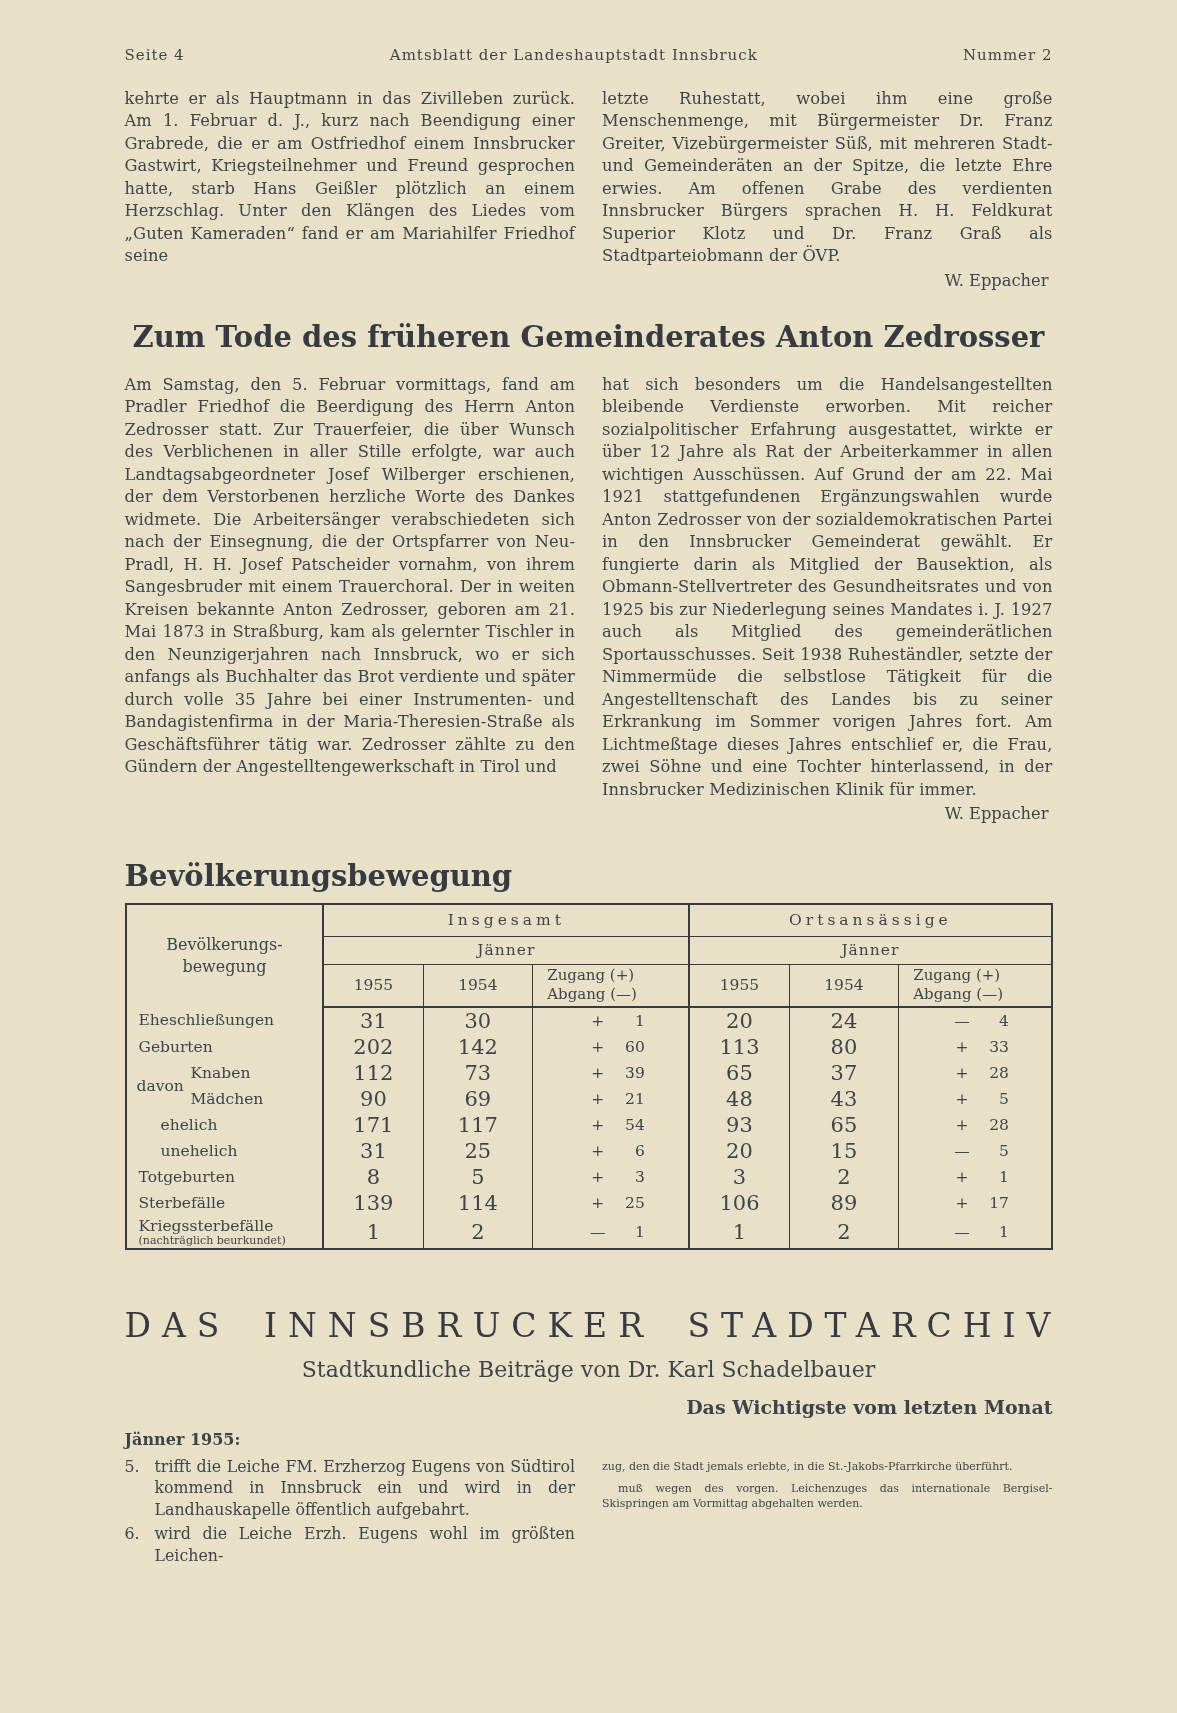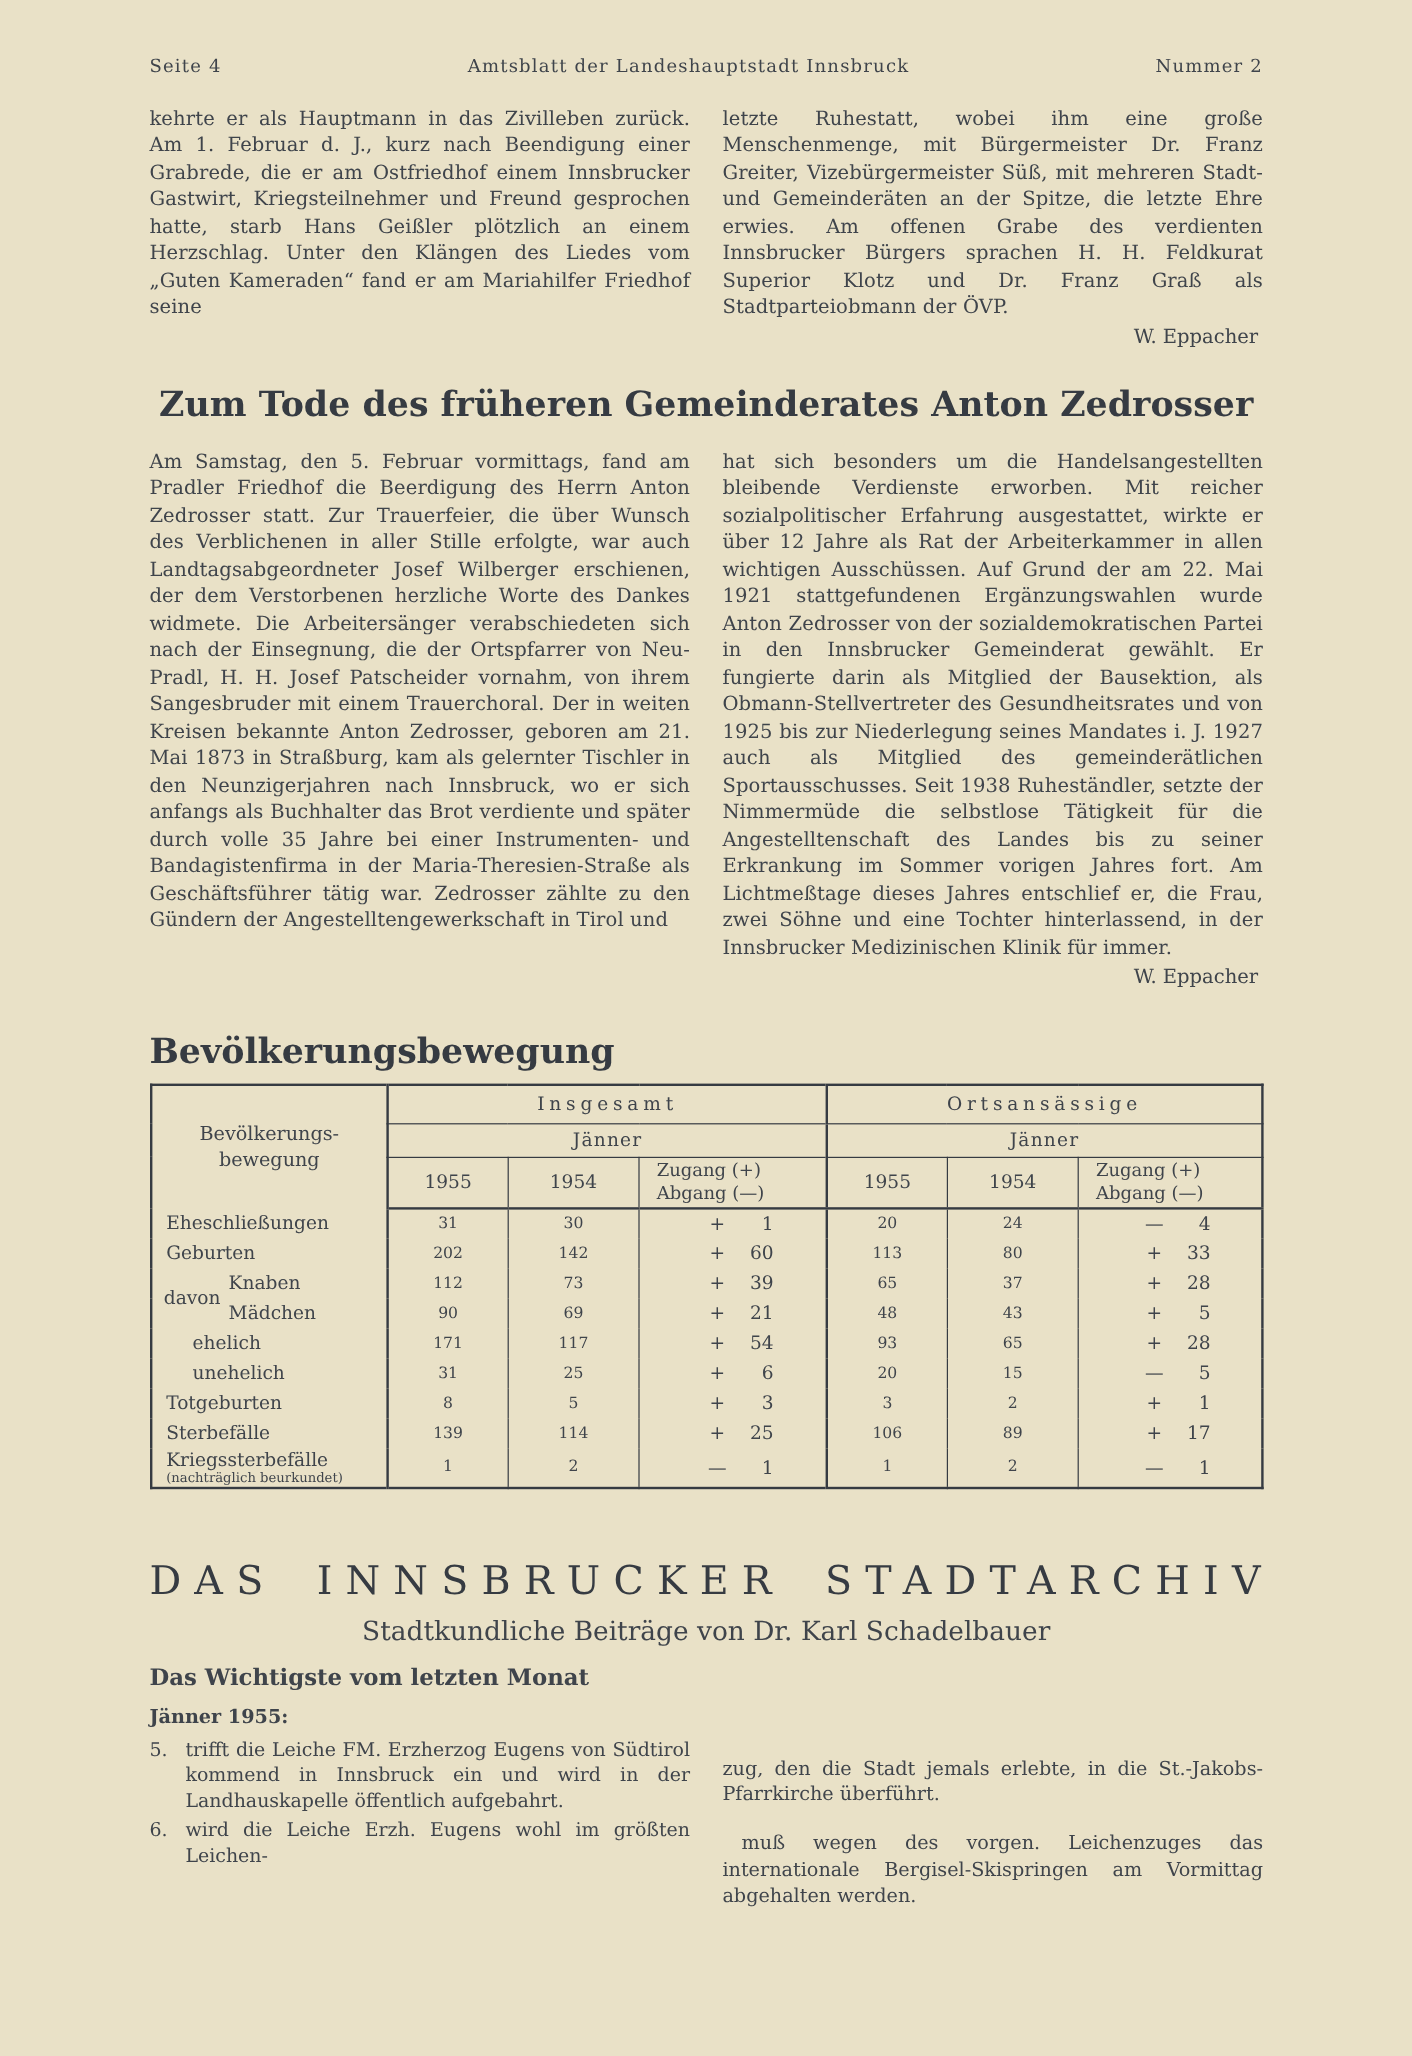--- a/index.html
+++ b/index.html
@@ -36,35 +36,35 @@
   th.mon{ border-bottom:1px solid var(--ink2); font-size:15.5px; letter-spacing:1px; height:28px; }
   th.yr{ border-bottom:2px solid var(--ink2); border-left:1px solid var(--ink2); font-size:15.5px; height:32px; }
   th.chgh{ border-bottom:2px solid var(--ink2); border-left:1px solid var(--ink2);
     font-size:15px; text-align:left; padding-left:14px; line-height:1.3; }
   .grpstart{ border-left:2px solid var(--ink2) !important; }
   td.lbl{ border-right:2px solid var(--ink2); font-size:15.5px; padding-left:12px; position:relative; height:25px; }
   td.lbl.ind1{ padding-left:34px; }
   td.lbl.ind2{ padding-left:64px; }
   .sublabel{ font-size:11px; line-height:1.1; }
   .davon{ position:absolute; left:10px; top:100%; transform:translateY(-50%); font-size:15.5px; }
-  td.num{ border-left:1px solid var(--ink2); text-align:center; font-size:13px; }
+  td.num{ border-left:1px solid var(--ink2); text-align:center; font-size:21px; }
   td.chgc{ border-left:1px solid var(--ink2); text-align:center; font-size:15.5px; }
   td.chgc .sign{ display:inline-block; width:42px; text-align:center; }
   td.chgc .cval{ display:inline-block; width:26px; text-align:right; }
 
   .arch-headline{ margin-top:56px; text-align:center; font-size:33px; letter-spacing:11px;
     word-spacing:12px; color:var(--ink2); white-space:nowrap; }
   .arch-byline{ text-align:center; font-size:22px; margin-top:12px; }
-  .arch-subheading{ text-align:left; font-size:19px; font-weight:bold; margin-top:14px; }
+  .arch-subheading{ text-align:right; font-size:19px; font-weight:bold; margin-top:14px; }
   .arch-date{ font-size:16px; font-weight:bold; margin-top:12px; }
   .arch-cols{ display:flex; gap:27px; margin-top:4px; }
   .entry{ display:flex; font-size:15.8px; line-height:1.36; margin-top:3px; }
   .entry .num{ flex:none; width:30px; }
   .entry .etext{ flex:1; text-align:justify; }
-  .centry{ font-size:16px; line-height:1.36; text-align:justify; margin-top:19px; }
+  .centry{ font-size:11px; line-height:1.36; text-align:justify; margin-top:7px; }
   .centry.indent{ text-indent:16px; }
 </style>
 </head>
 <body>
 
 <div class="page">
 
   <div class="masthead">
     <span>Seite 4</span>
     <span>Amtsblatt der Landeshauptstadt Innsbruck</span>

